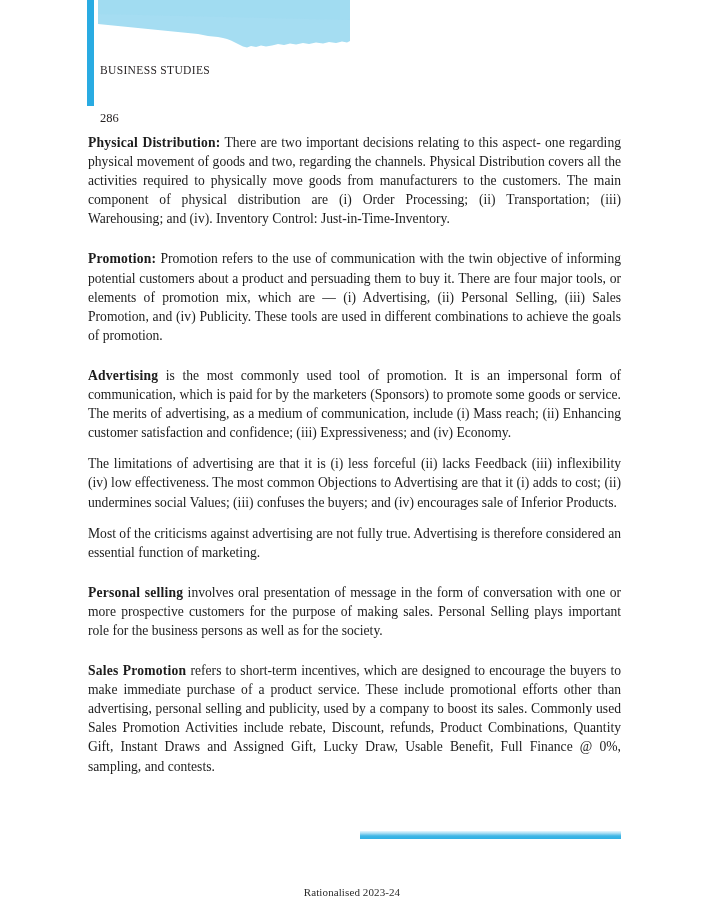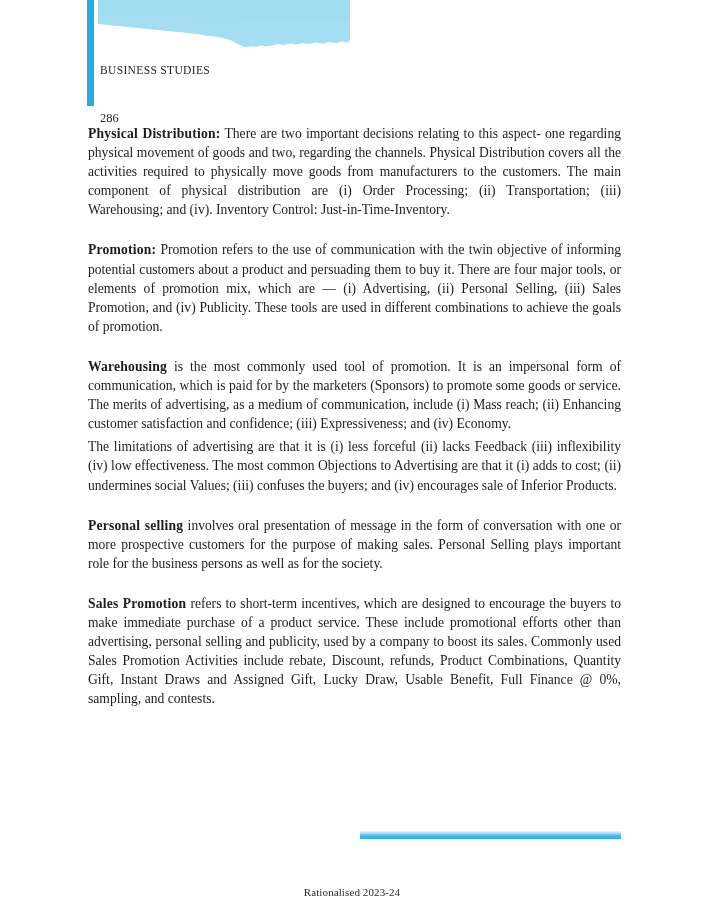--- a/index.html
+++ b/index.html
@@ -75,38 +75,38 @@
     font-family: "Liberation Serif", "DejaVu Serif", serif;
     font-size: 12.5px;
     color: #231f20;
     margin-top: 24px;
   }
 
   
   .content {
     position: absolute;
     left: 88px;
-    top: 124px;
+    top: 133px;
     width: 533px;
   }
 
   p.para {
     margin: 0;
     text-align: justify;
     text-justify: inter-word;
     font-size: 13.6px;
     line-height: 19.1px;
     color: #1c1c1c;
     hyphens: none;
   }
   p.para.gap {
     margin-top: 21px;
   }
   p.para.tight {
-    margin-top: 4px;
+    margin-top: 12px;
   }
   p.para b,
   p.para .lead {
     font-weight: bold;
     letter-spacing: 0.2px;
   }
 
   
   .footer-bar {
     position: absolute;
@@ -160,27 +160,30 @@
 
     <p class="para">
       <b class="lead">Physical Distribution:</b><span> There are two important decisions relating to this aspect- one regarding physical movement of goods and two, regarding the channels. Physical Distribution covers all the activities required to physically move goods from manufacturers to the customers. The main component of physical distribution are (i) Order Processing; (ii) Transportation; (iii) Warehousing; and (iv). Inventory Control: Just-in-Time-Inventory.</span>
     </p>
 
     <p class="para gap">
       <b class="lead">Promotion:</b><span> Promotion refers to the use of communication with the twin objective of informing potential customers about a product and persuading them to buy it. There are four major tools, or elements of promotion mix, which are — (i) Advertising, (ii) Personal Selling, (iii) Sales Promotion, and (iv) Publicity. These tools are used in different combinations to achieve the goals of promotion.</span>
     </p>
 
     <p class="para gap">
-      <b class="lead">Warehousing</b><span> is the most commonly used tool of promotion. It is an impersonal form of communication, which is paid for by the marketers (Sponsors) to promote some goods or service. The merits of advertising, as a medium of communication, include (i) Mass reach; (ii) Enhancing customer satisfaction and confidence; (iii) Expressiveness; and (iv) Economy.</span>
+      <b class="lead">Advertising</b><span> is the most commonly used tool of promotion. It is an impersonal form of communication, which is paid for by the marketers (Sponsors) to promote some goods or service. The merits of advertising, as a medium of communication, include (i) Mass reach; (ii) Enhancing customer satisfaction and confidence; (iii) Expressiveness; and (iv) Economy.</span>
     </p>
 
     <p class="para tight">
       <span>The limitations of advertising are that it is (i) less forceful (ii) lacks Feedback (iii) inflexibility (iv) low effectiveness. The most common Objections to Advertising are that it (i) adds to cost; (ii) undermines social Values; (iii) confuses the buyers; and (iv) encourages sale of Inferior Products.</span>
     </p>
 
+    <p class="para tight">
+      <span>Most of the criticisms against advertising are not fully true. Advertising is therefore considered an essential function of marketing.</span>
+    </p>
 
     <p class="para gap">
       <b class="lead">Personal selling</b><span> involves oral presentation of message in the form of conversation with one or more prospective customers for the purpose of making sales. Personal Selling plays important role for the business persons as well as for the society.</span>
     </p>
 
     <p class="para gap">
       <b class="lead">Sales Promotion</b><span> refers to short-term incentives, which are designed to encourage the buyers to make immediate purchase of a product service. These include promotional efforts other than advertising, personal selling and publicity, used by a company to boost its sales. Commonly used Sales Promotion Activities include rebate, Discount, refunds, Product Combinations, Quantity Gift, Instant Draws and Assigned Gift, Lucky Draw, Usable Benefit, Full Finance @ 0%, sampling, and contests.</span>
     </p>
 
 

